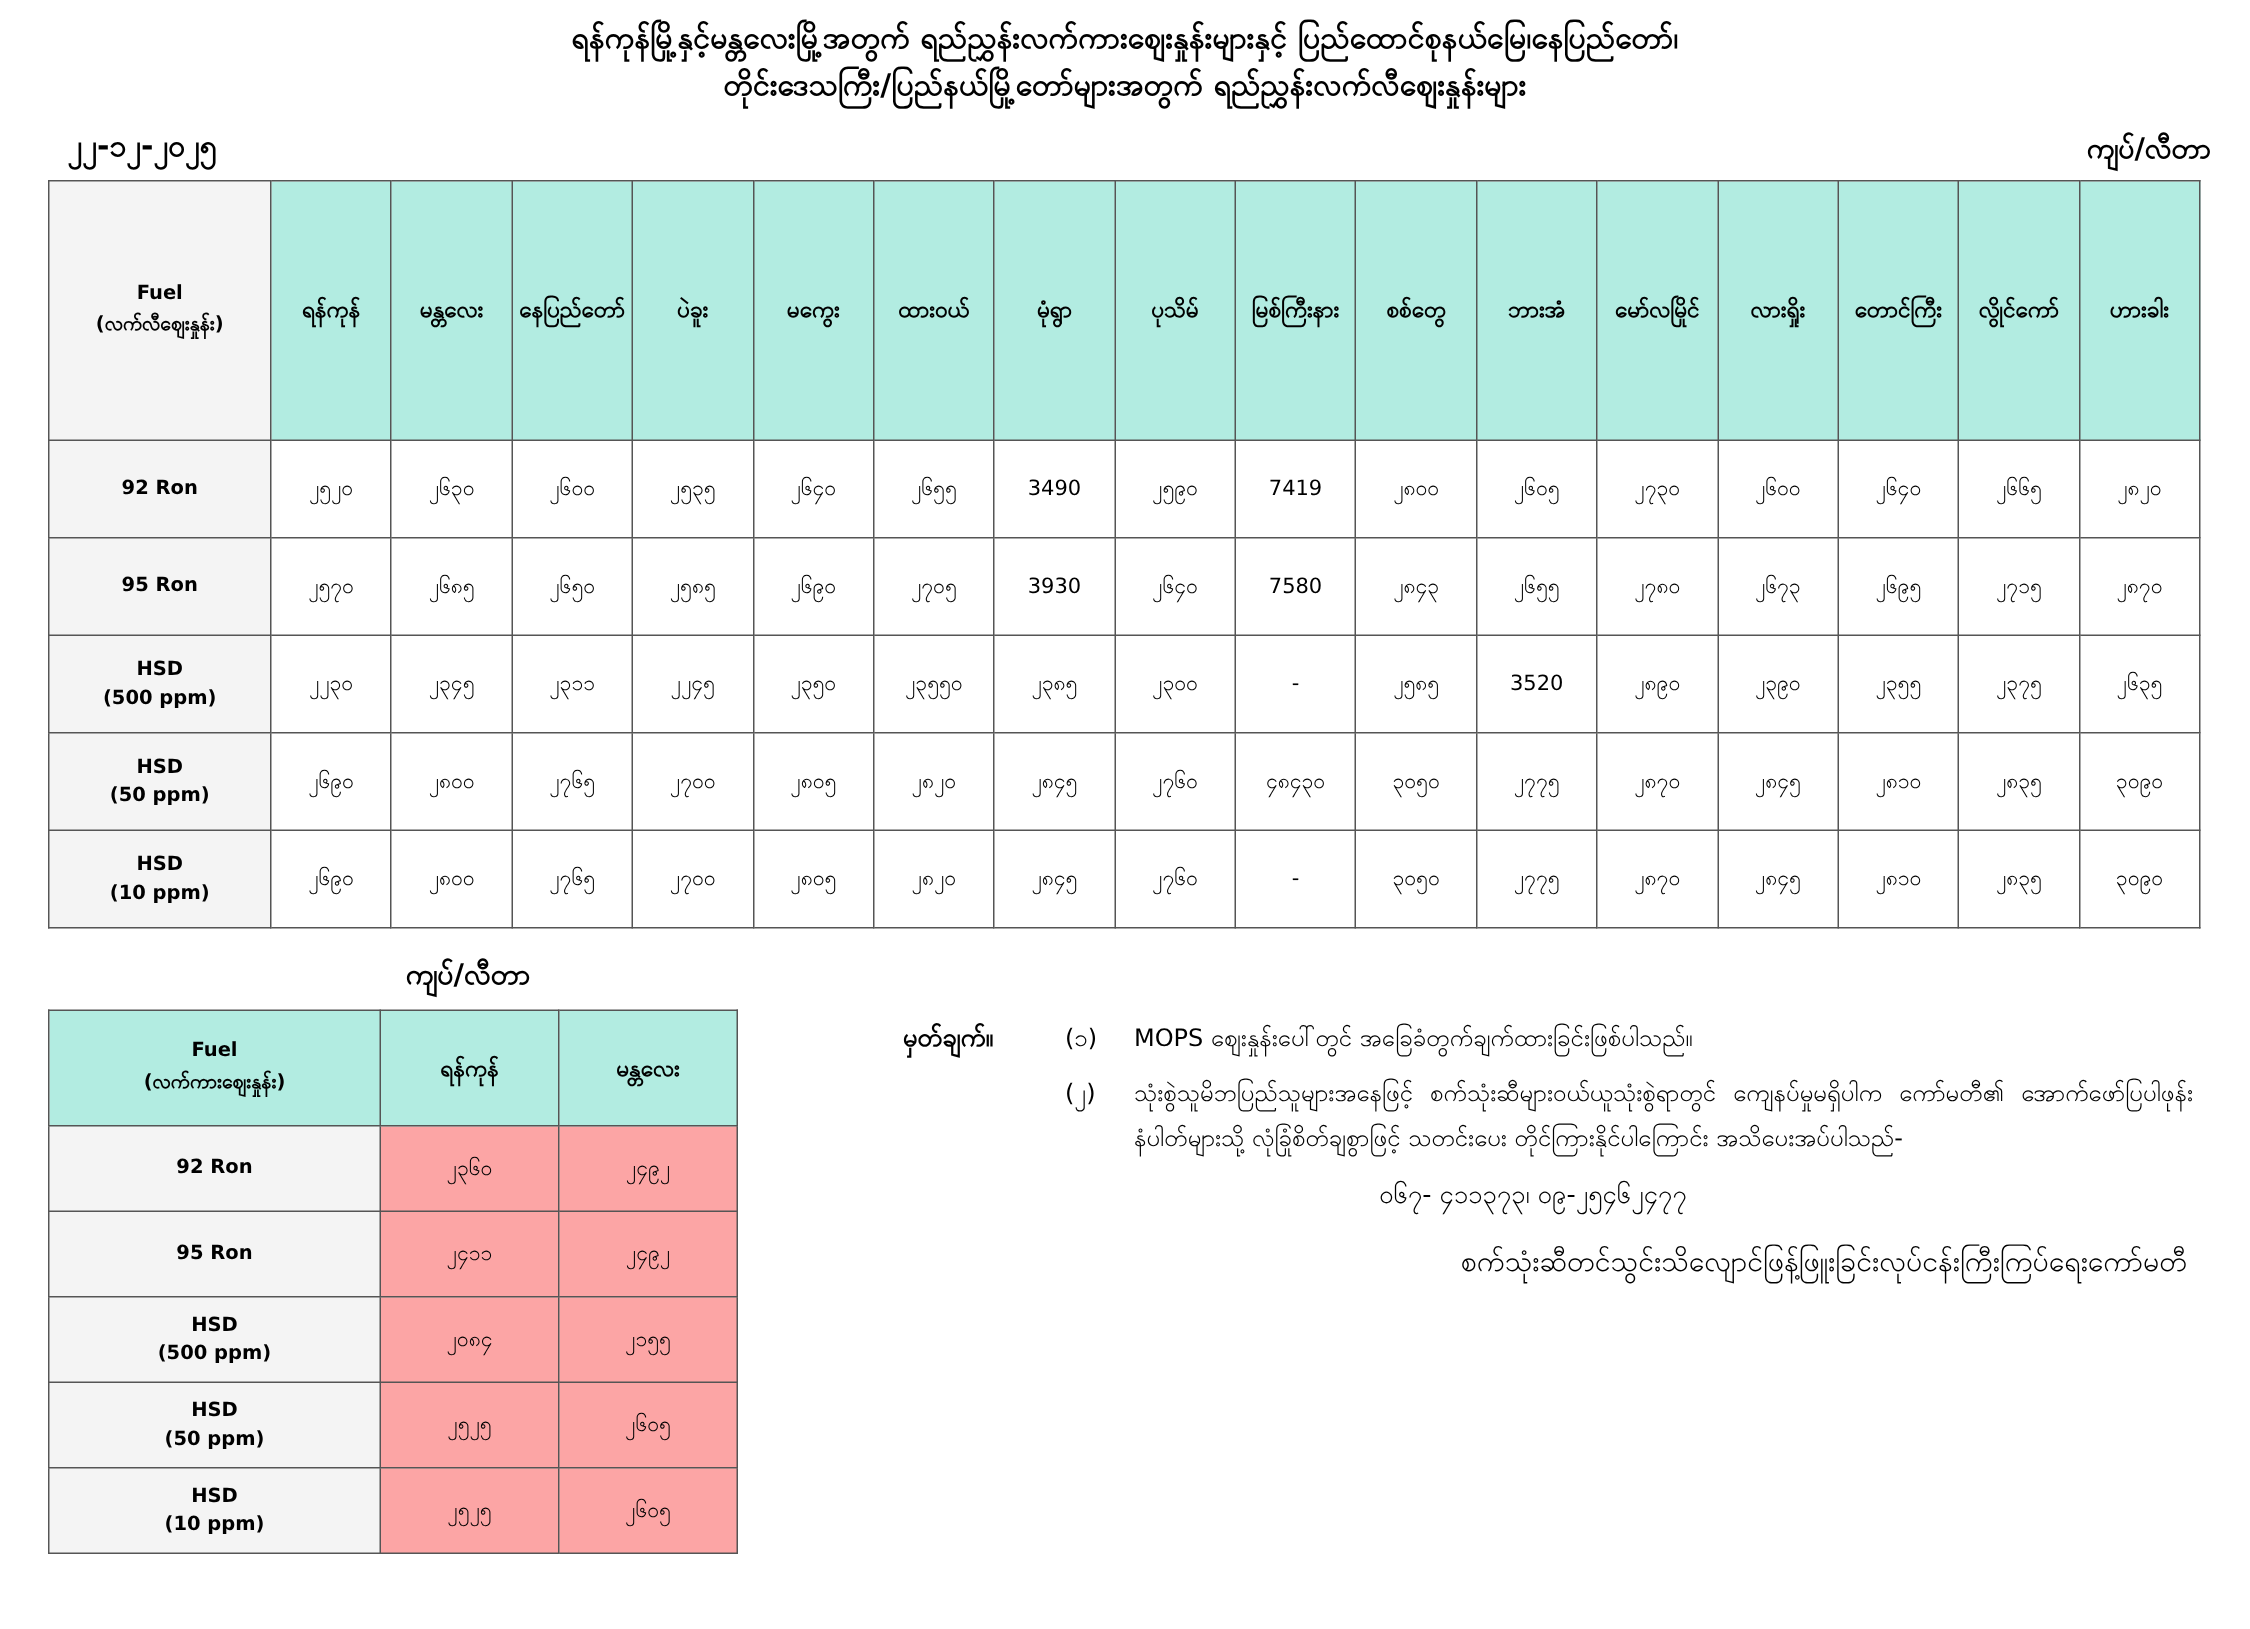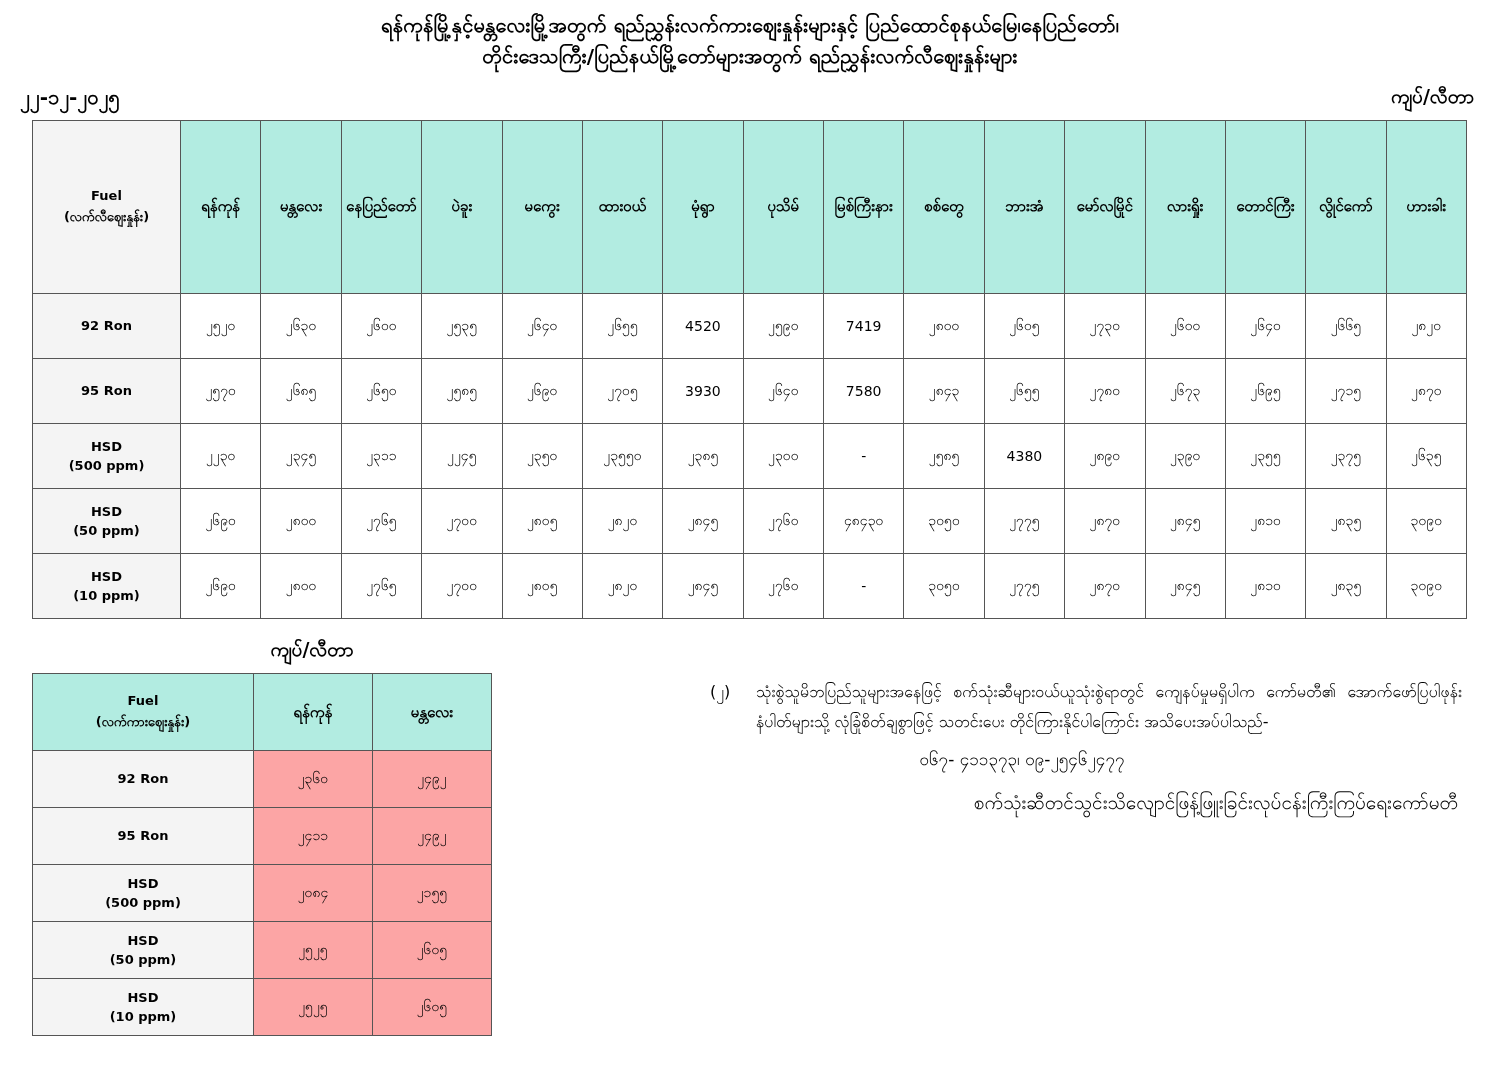--- a/index.html
+++ b/index.html
@@ -28,21 +28,22 @@
   }
   .title-line {
     font-size: 20px;
     font-weight: bold;
     line-height: 1.55;
     letter-spacing: 0.2px;
   }
   .meta-row {
     display: flex;
     justify-content: space-between;
-    margin: 12px 26px 6px 20px;
+    align-items: flex-end;
+    margin: 12px 26px 6px 45px;
   }
   .date-text {
     font-size: 20px;
     font-weight: bold;
   }
   .unit-text {
     font-size: 19px;
     font-weight: bold;
   }
   table.main-table {
@@ -216,21 +217,21 @@
       <tr>
         <th class="row-label">
           <div>92 Ron</div>
         </th>
         <td>၂၅၂၀</td>
         <td>၂၆၃၀</td>
         <td>၂၆၀၀</td>
         <td>၂၅၃၅</td>
         <td>၂၆၄၀</td>
         <td>၂၆၅၅</td>
-        <td>4520</td>
+        <td>3490</td>
         <td>၂၅၉၀</td>
         <td>7419</td>
         <td>၂၈၀၀</td>
         <td>၂၆၀၅</td>
         <td>၂၇၃၀</td>
         <td>၂၆၀၀</td>
         <td>၂၆၄၀</td>
         <td>၂၆၆၅</td>
         <td>၂၈၂၀</td>
       </tr>
@@ -263,21 +264,21 @@
         <td>၂၂၃၀</td>
         <td>၂၃၄၅</td>
         <td>၂၃၁၁</td>
         <td>၂၂၄၅</td>
         <td>၂၃၅၀</td>
         <td>၂၃၅၅၀</td>
         <td>၂၃၈၅</td>
         <td>၂၃၀၀</td>
         <td>-</td>
         <td>၂၅၈၅</td>
-        <td>4380</td>
+        <td>3520</td>
         <td>၂၈၉၀</td>
         <td>၂၃၉၀</td>
         <td>၂၃၅၅</td>
         <td>၂၃၇၅</td>
         <td>၂၆၃၅</td>
       </tr>
       <tr>
         <th class="row-label">
           <div>HSD</div>
           <div>(50 ppm)</div>
@@ -377,20 +378,25 @@
             </th>
             <td>၂၅၂၅</td>
             <td>၂၆၀၅</td>
           </tr>
         </tbody>
       </table>
     </div>
 
     <div class="notes">
       <div class="note-row">
+        <div class="note-label">မှတ်ချက်။</div>
+        <div class="note-num">(၁)</div>
+        <div class="note-text">MOPS ဈေးနှုန်းပေါ်တွင် အခြေခံတွက်ချက်ထားခြင်းဖြစ်ပါသည်။</div>
+      </div>
+      <div class="note-row">
         <div class="note-label"></div>
         <div class="note-num">(၂)</div>
         <div class="note-text">သုံးစွဲသူမိဘပြည်သူများအနေဖြင့် စက်သုံးဆီများဝယ်ယူသုံးစွဲရာတွင် ကျေနပ်မှုမရှိပါက ကော်မတီ၏ အောက်ဖော်ပြပါဖုန်းနံပါတ်များသို့ လုံခြုံစိတ်ချစွာဖြင့် သတင်းပေး တိုင်ကြားနိုင်ပါကြောင်း အသိပေးအပ်ပါသည်-</div>
       </div>
       <div class="phone-line">၀၆၇- ၄၁၁၃၇၃၊ ၀၉-၂၅၄၆၂၄၇၇</div>
       <div class="footer-sign">စက်သုံးဆီတင်သွင်းသိလျောင်ဖြန့်ဖြူးခြင်းလုပ်ငန်းကြီးကြပ်ရေးကော်မတီ</div>
     </div>
 
   </div>
 

